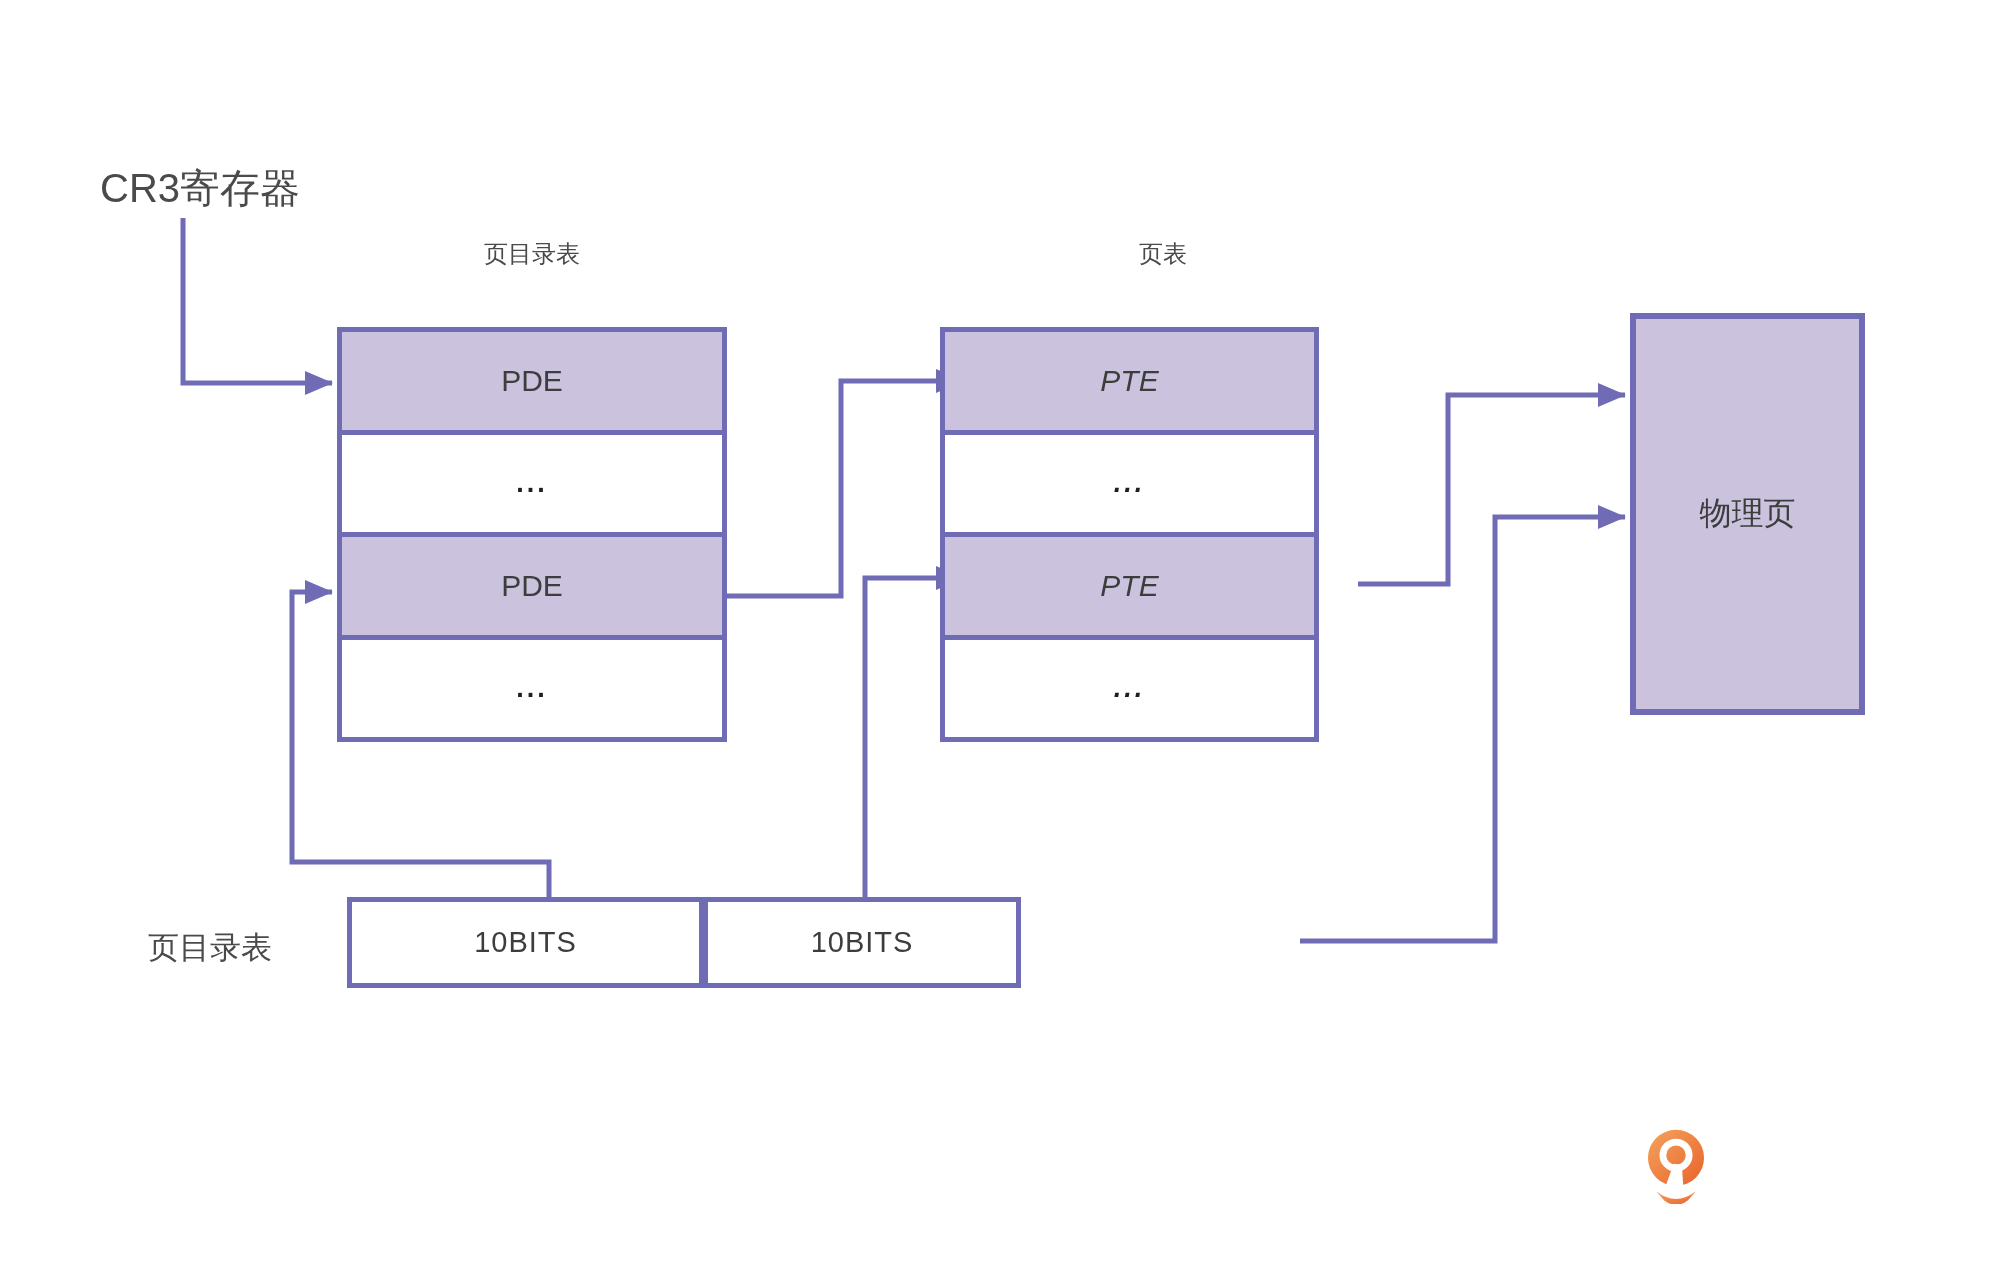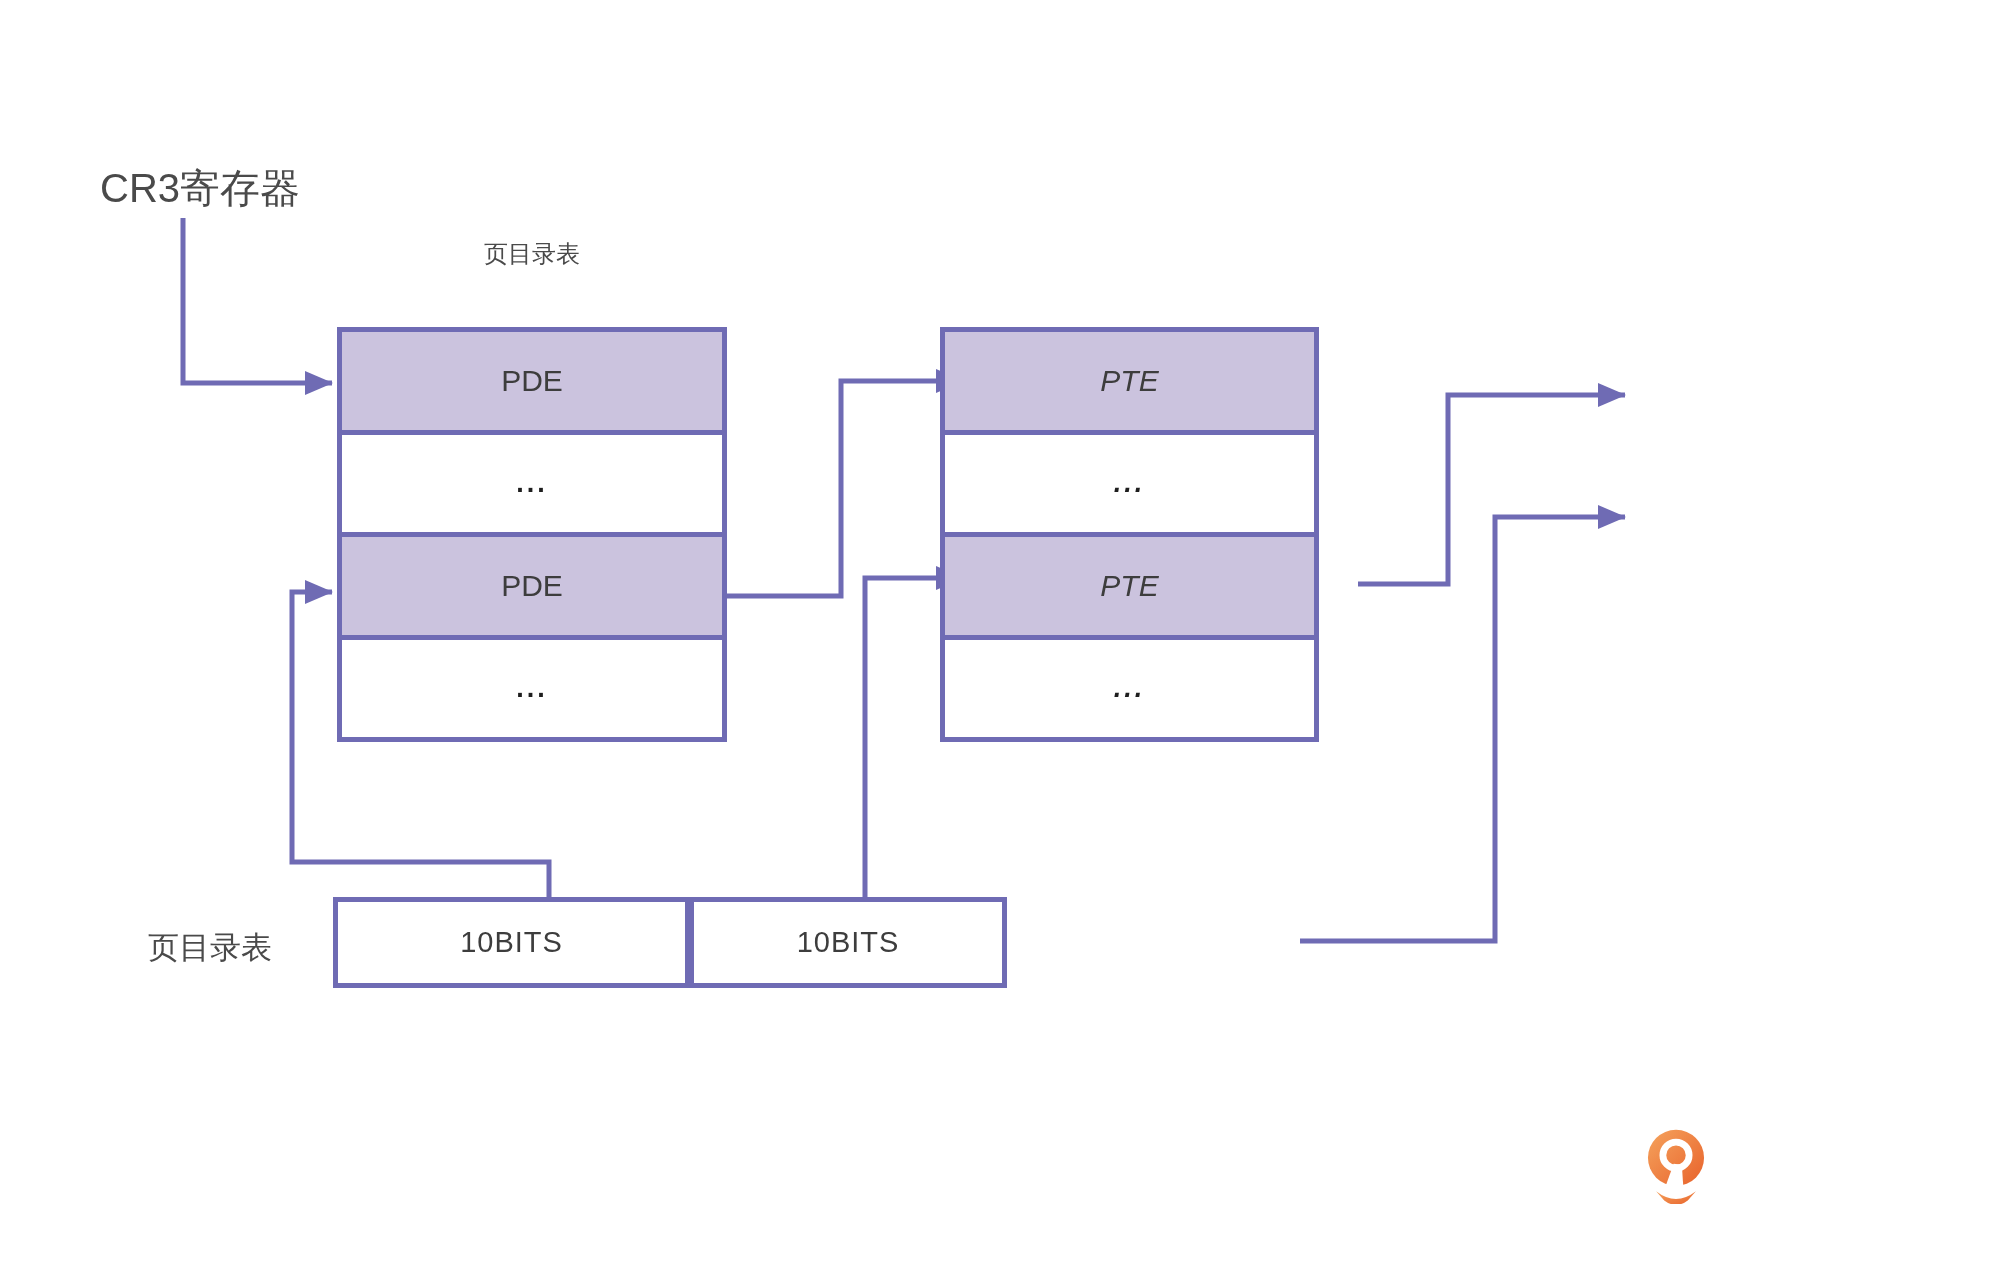--- a/index.html
+++ b/index.html
@@ -67,30 +67,34 @@
   <div class="abs free-label" style="left:100px;top:161px;font-size:40px;">CR3寄存器</div>
 
   <div class="abs table-title" style="left:337px;top:238px;width:390px;">页目录表</div>
   <div class="abs entry-table" style="left:337px;top:327px;width:390px;height:415px;">
     <div class="row hl">PDE</div>
     <div class="row dots">...</div>
     <div class="row hl">PDE</div>
     <div class="row dots">...</div>
   </div>
 
+  <div class="abs table-title" style="left:968px;top:238px;width:390px;">页表</div>
   <div class="abs entry-table" style="left:940px;top:327px;width:379px;height:415px;font-style:italic;">
     <div class="row hl">PTE</div>
     <div class="row dots">...</div>
     <div class="row hl">PTE</div>
     <div class="row dots">...</div>
   </div>
 
+  <div class="abs phys-box" style="left:1630px;top:313px;width:235px;height:402px;">
+    <span>物理页</span>
+  </div>
 
   <div class="abs free-label" style="left:148px;top:927px;">页目录表</div>
-  <div class="abs va-bar" style="left:333px;top:897px;height:91px;">
+  <div class="abs va-bar" style="left:347px;top:897px;height:91px;">
     <div class="va-seg" style="width:357px;">10BITS</div>
     <div class="va-seg" style="width:318px;">10BITS</div>
   </div>
 
   <div class="abs logo" style="left:1645px;top:1128px;">
     <svg width="62" height="76" viewBox="0 0 68 84" xmlns="http://www.w3.org/2000/svg">
       <defs>
         <linearGradient id="lg" x1="0" y1="0" x2="1" y2="1">
           <stop offset="0" stop-color="#f5a35d"></stop>
           <stop offset="1" stop-color="#e8622b"></stop>

